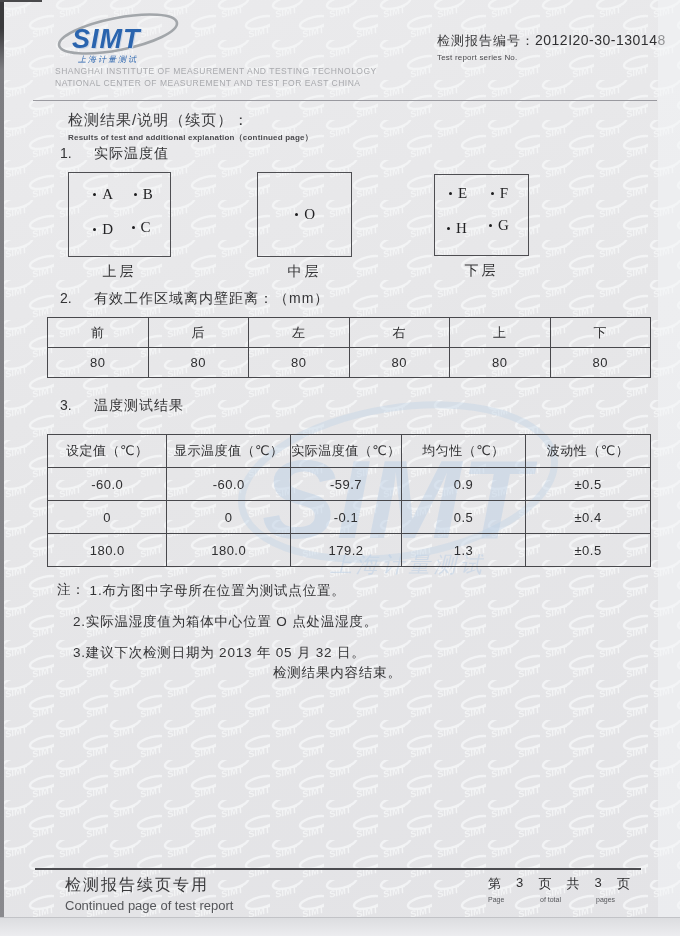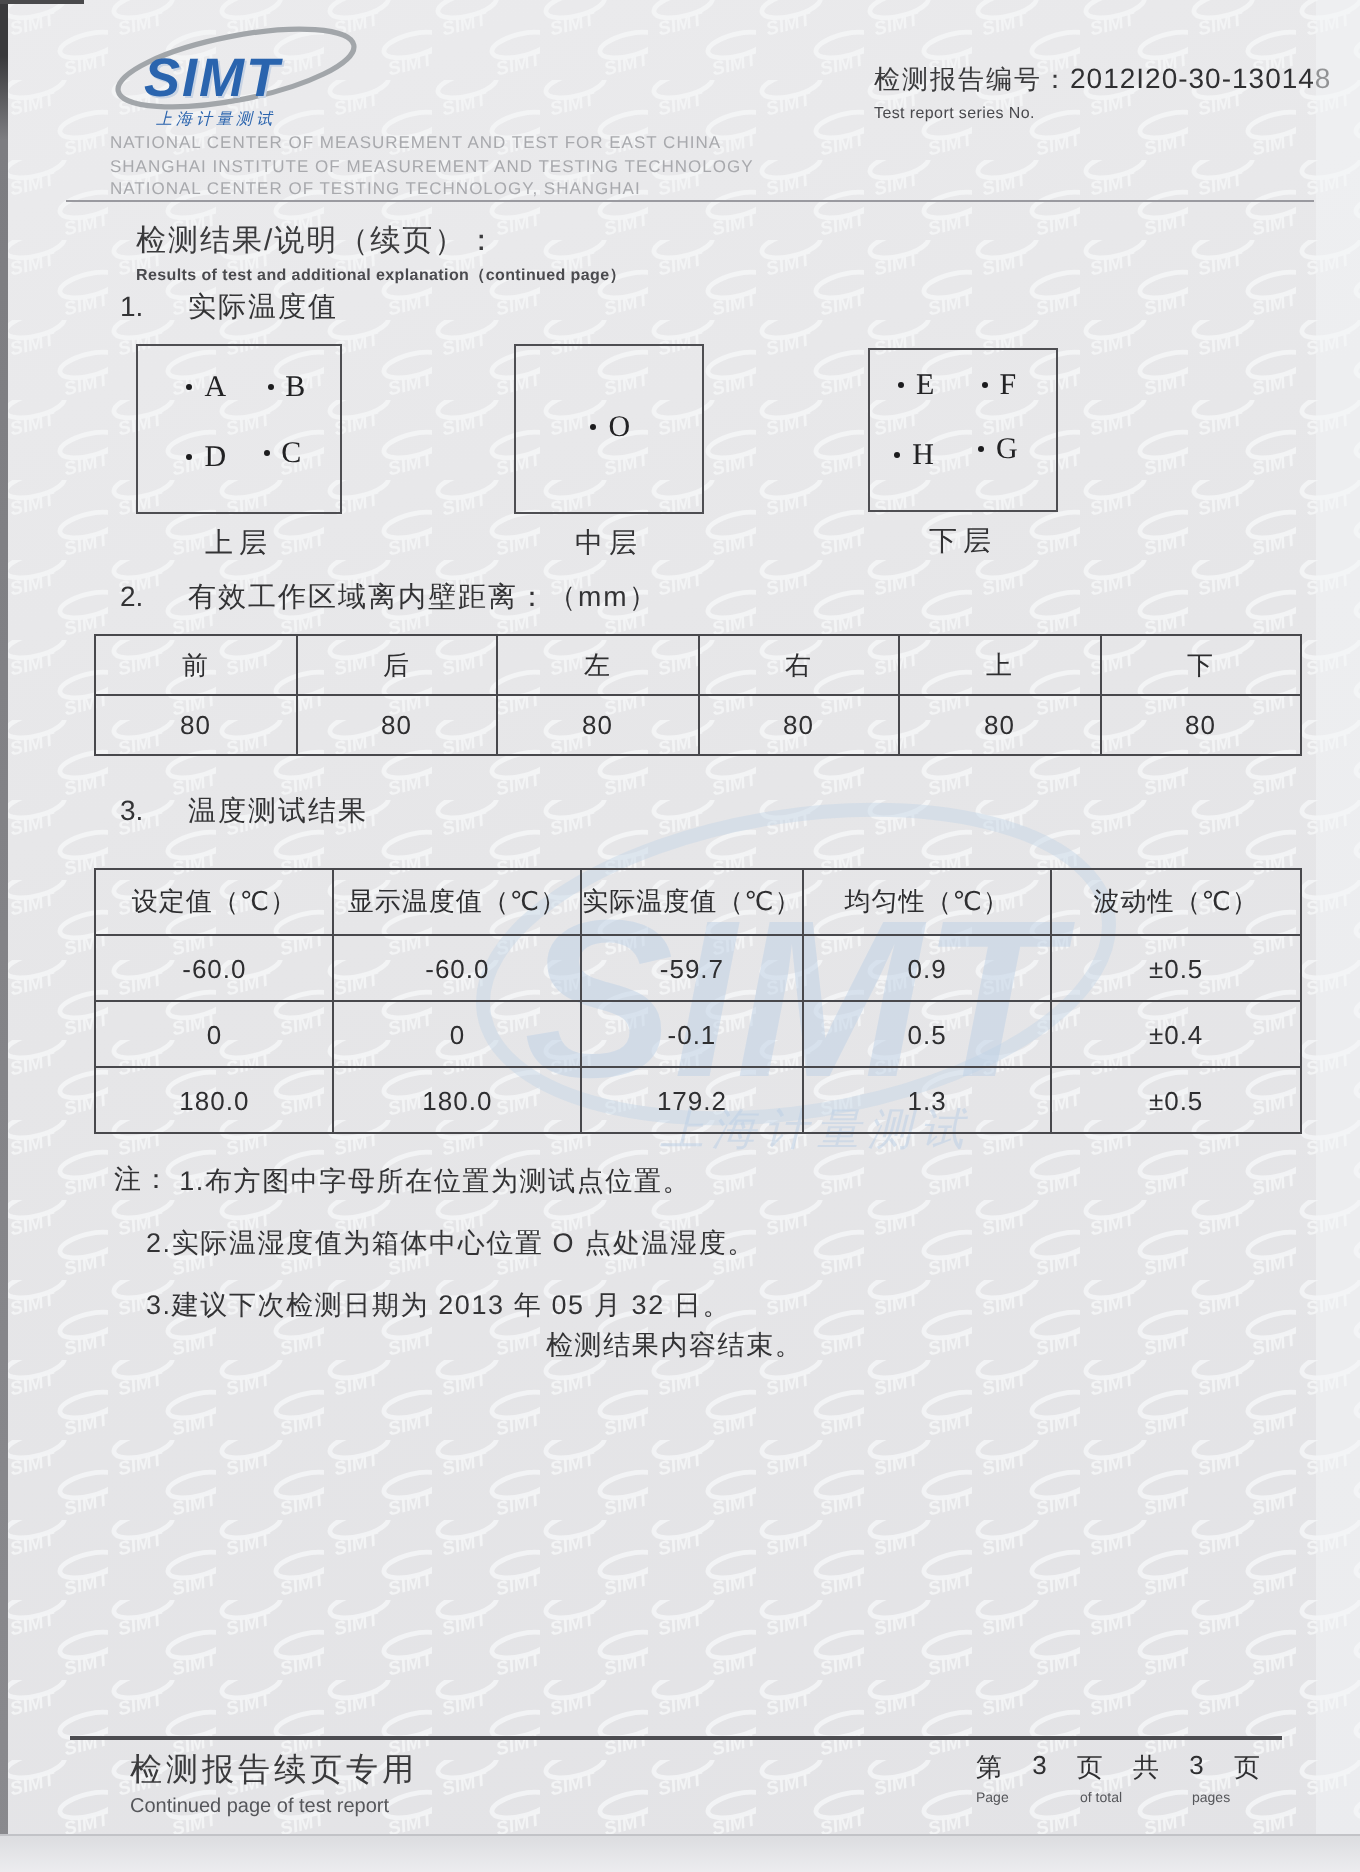--- a/index.html
+++ b/index.html
@@ -66,21 +66,21 @@
   .note-line1{display:flex;}
   .note-label{margin-right:4px;}
   .note-item{line-height:20px;}
   .note-2,.note-3{margin-left:16px;margin-top:11px;}
   .note-end{margin-left:216px;margin-top:1px;}
 
   
   .ftr-rule{position:absolute;left:35px;top:868px;width:606px;height:2px;background:#4c4c50;}
   .ftr-left{position:absolute;left:65px;top:875px;}
   .ftr-left .zh{font-size:16px;letter-spacing:2px;color:#3a3a3c;}
-  .ftr-left .en{font-size:10px;color:#55565a;margin-top:2px;}
+  .ftr-left .en{font-size:13px;color:#55565a;margin-top:2px;}
   .pagination{position:absolute;left:488px;top:875px;width:142px;height:32px;}
   .pg-row{display:flex;justify-content:space-between;font-size:13px;color:#2f2f31;}
   .pg-en{position:relative;height:10px;font-size:7px;color:#55565a;margin-top:3px;}
   .pg-en .e0{position:absolute;left:0;} .pg-en .e1{position:absolute;left:52px;} .pg-en .e2{position:absolute;left:108px;}
 </style>
 </head>
 <body>
 
 <div class="page">
 
@@ -110,23 +110,22 @@
 
     <div class="logo">
       <svg class="logo-swoosh" width="136" height="56">
         <ellipse cx="66" cy="24" rx="60" ry="16" transform="rotate(-11 66 24)" fill="none" stroke="#a2a6aa" stroke-width="2.6"></ellipse>
       </svg>
       <div class="logo-text">SIMT</div>
       <div class="logo-sub">上海计量测试</div>
     </div>
 
     <div class="org">
+      <div>SHANGHAI INSTITUTE OF MEASUREMENT AND  TESTING TECHNOLOGY</div>
       <div>NATIONAL CENTER OF MEASUREMENT AND TEST FOR EAST CHINA</div>
-      <div>SHANGHAI INSTITUTE OF MEASUREMENT AND  TESTING TECHNOLOGY</div>
-      <div>NATIONAL CENTER OF TESTING TECHNOLOGY, SHANGHAI</div>
     </div>
 
     <div class="report-no">
       <span class="lbl">检测报告编号：</span><span class="val">2012I20-30-130148</span>
       <div class="sub">Test report series No.</div>
     </div>
 
     <div class="hdr-rule"></div>
 
     <div class="results-title">

